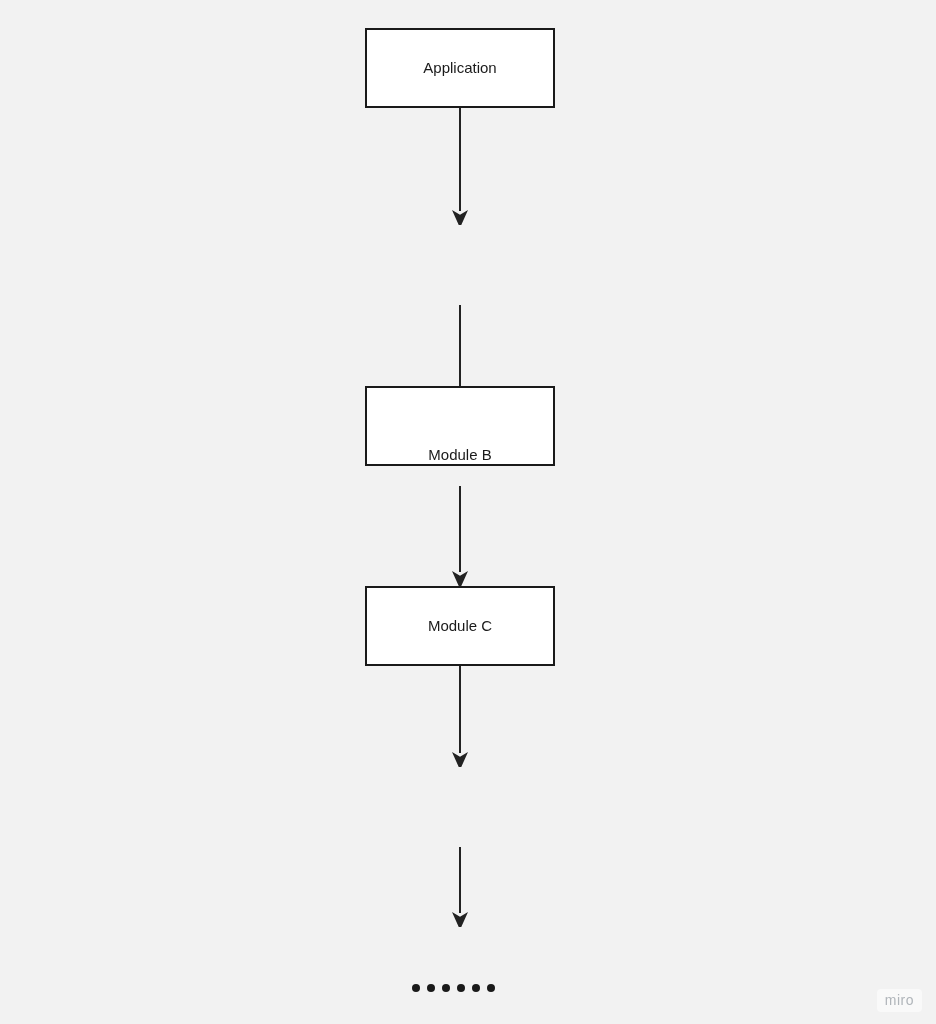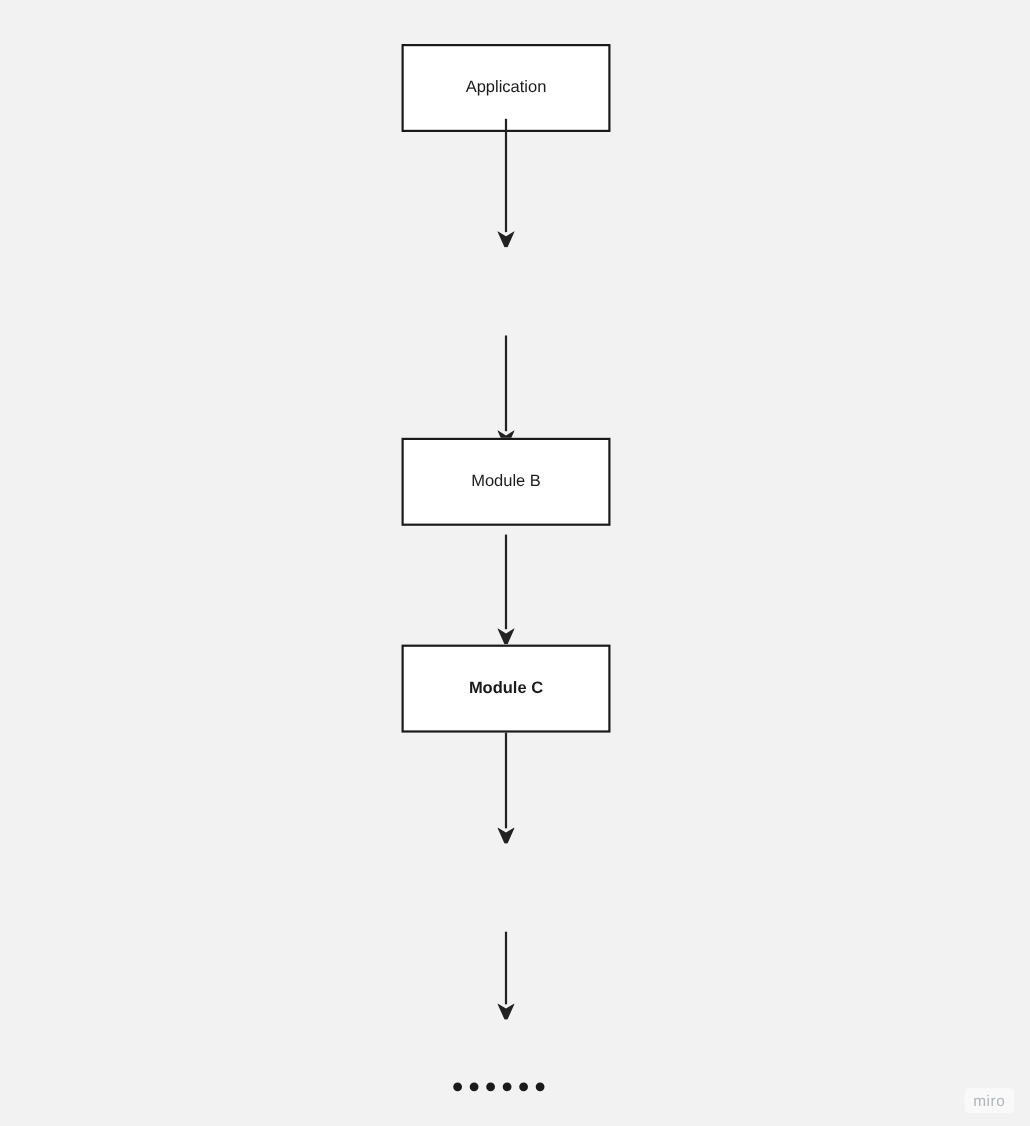--- a/index.html
+++ b/index.html
@@ -31,24 +31,24 @@
     display: flex;
     align-items: center;
     justify-content: center;
   }
   .node-label {
     font-size: 15px;
     color: var(--text);
     text-align: center;
     line-height: 1.2;
   }
-  .node-1 { top: 40px; }
+  .node-1 { top: 28px; }
   .node-2 { top: 225px; }
-  .node-3 { top: 398px; }
-  .node-4 { top: 586px; font-weight: bold; }
+  .node-3 { top: 386px; align-items: flex-end; }
+  .node-4 { top: 586px; }
   .node-5 { top: 767px; }
 
   .arrow {
     position: absolute;
     left: 452px;
     width: 16px;
     display: flex;
     flex-direction: column;
     align-items: center;
   }

